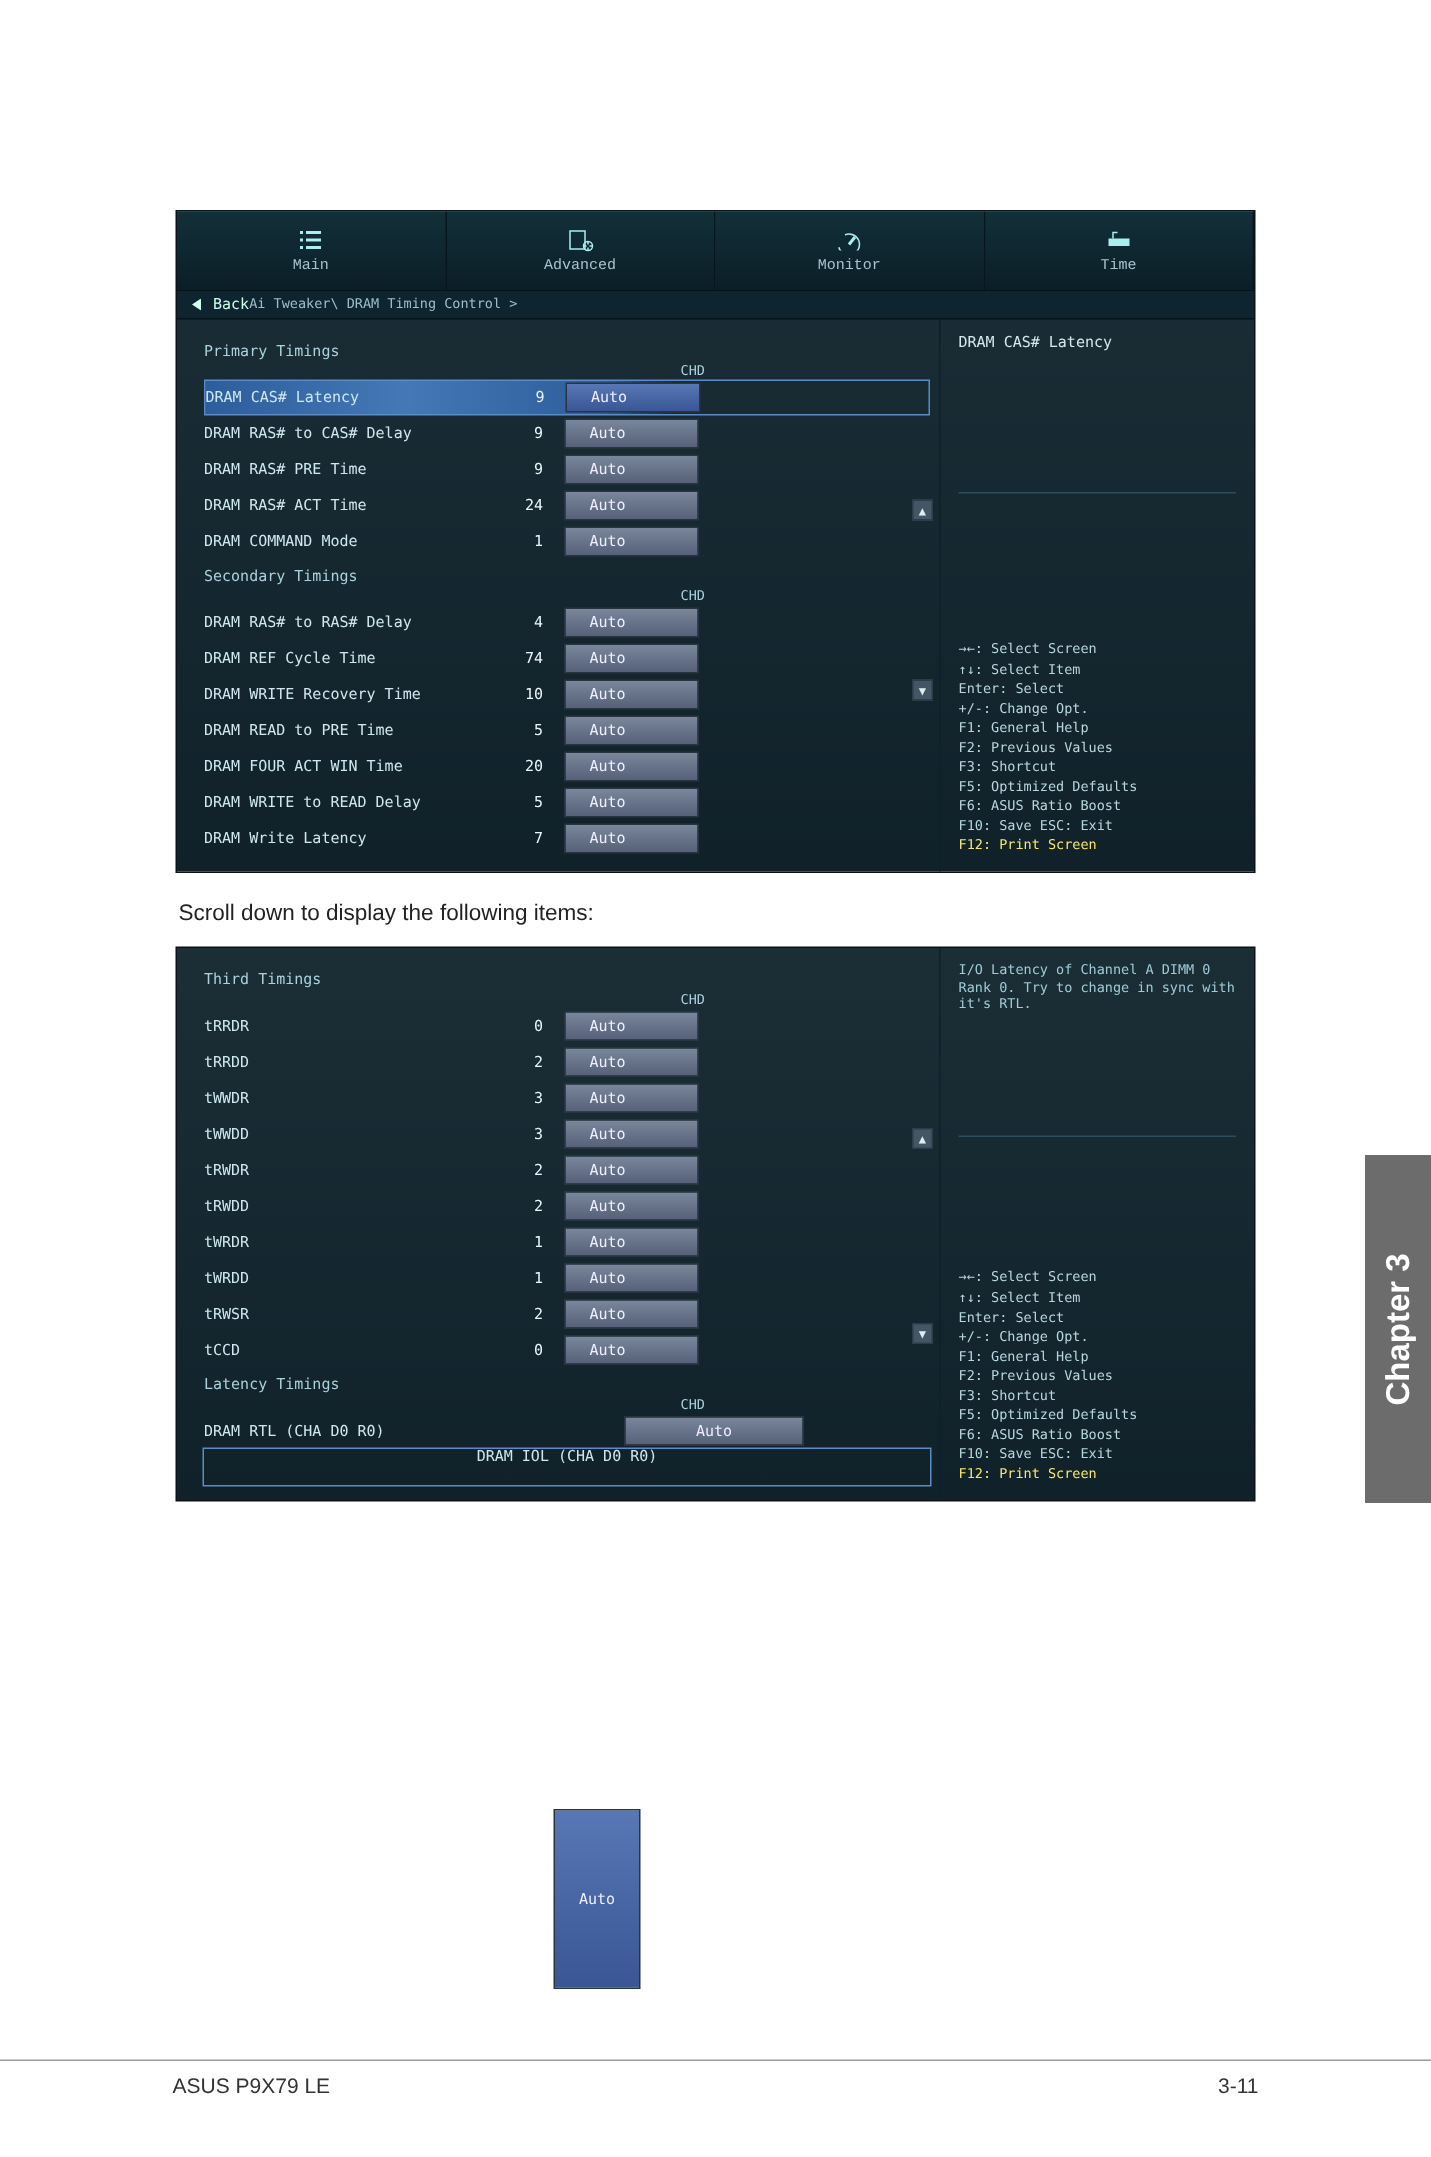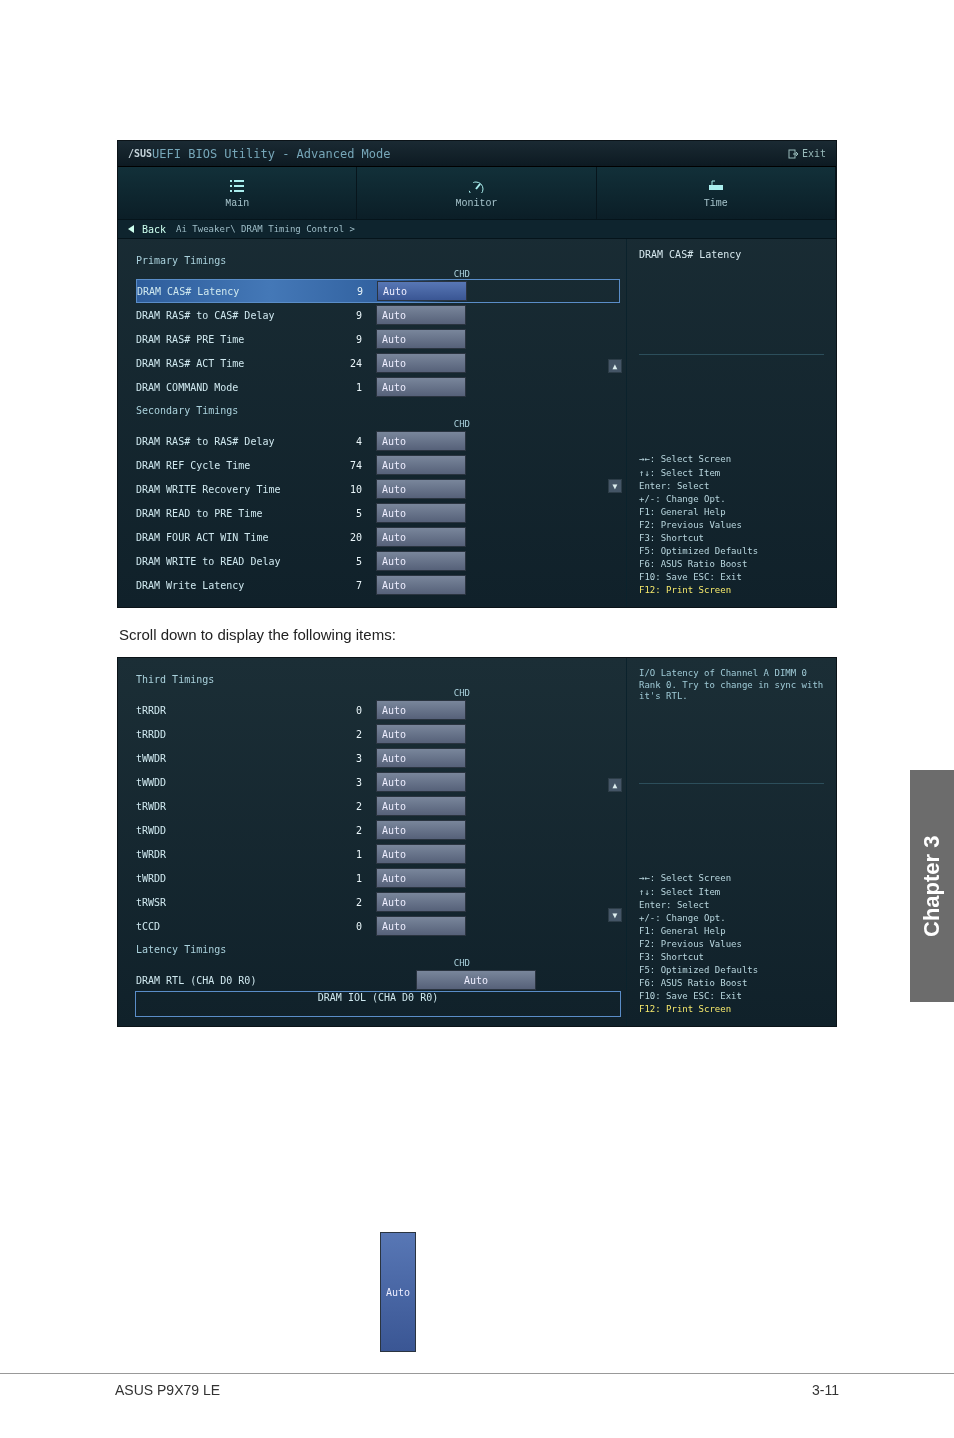--- a/index.html
+++ b/index.html
@@ -7,31 +7,31 @@
   .page { padding:140px 115px 0 115px; }
   .bios { width:720px; background:linear-gradient(to bottom,#1b2e36,#10212a); border:1px solid #0b1318; font-family: "Lucida Console", Monaco, monospace; font-size:10px; color:#bcd; margin:0 auto; }
   .bios-header { height:26px; background:linear-gradient(to bottom,#1a2a33,#0d1a22); display:flex; align-items:center; padding:0 10px; border-bottom:1px solid #000; }
   .logo-slash{font-weight:bold;color:#c3d2d9;}
   .title-text { color:#76a6b8; font-size:12px; }
   .exit-btn { margin-left:auto; display:flex; align-items:center; gap:4px; color:#9bb; cursor:pointer;}
   .tabrow { display:flex; height:52px; }
   .tab { flex:1; display:flex; flex-direction:column; align-items:center; justify-content:center; gap:3px; background:linear-gradient(to bottom,#123039,#0b1e27); border-right:1px solid #07151c; color:#a7c4cc; font-size:10px;font-family:Liberation Mono, monospace;}
   .tab.active { background:linear-gradient(to bottom,#0e5a7a,#063d53); color:#fff;}
   .tab .icon-slot{height:18px;display:flex;align-items:center;}
-  .crumb-bar { height:20px; background:#0e242e; display:flex; align-items:center; padding:0 10px; gap:10px; border-top:1px solid #05141b; border-bottom:1px solid #05141b;}
+  .crumb-bar { height:20px; background:#0e242e; display:flex; align-items:center; padding:0 10px; border-top:1px solid #05141b; border-bottom:1px solid #05141b;}
   .back-btn{color:#cfe;display:flex;align-items:center;gap:4px;cursor:pointer;}
   .crumb{color:#9fbec8;font-size:9px;}
   .bios-body { display:flex; min-height:340px;}
   .settings-pane { flex:1; padding:10px 6px 10px 18px; position:relative;}
   .section-title{color:#aad1dc;font-size:10px;margin:6px 0 3px 0;}
   .chd-label{color:#aad1dc;font-size:9px;text-align:right;margin-right:150px;}
   .row{display:flex;align-items:center;height:24px;}
   .row .label{flex:0 0 200px;color:#cfe8ef;}
   .row .val{flex:0 0 40px;text-align:right;color:#eaf6fa;padding-right:14px;}
-  .row .input{flex:0 0 90px;height:20px;background:linear-gradient(to bottom,#79869b,#566179);border:1px solid #2a3440;color:#eef;display:flex;align-items:center;padding:0 5px;font-size:10px;}
+  .row .input{flex:0 0 90px;height:20px;background:linear-gradient(to bottom,#79869b,#566179);border:1px solid #2a3440;color:#eef;display:flex;align-items:center;padding:0 16px;font-size:10px;}
   .row .input.centered{justify-content:center;flex:0 0 120px;margin-left:40px;}
   .row.selected{background:linear-gradient(to right,#2e5d9b,#4478b7,#2e5d9b 55%,transparent 65%);border:1px solid #5a8dc8;}
   .row.selected .input{background:linear-gradient(to bottom,#5877b5,#3a5694);}
   .row.selectedalt{outline:1px solid #5a8dc8;flex-direction:column;}
   .row.selectedalt .input{background:linear-gradient(to bottom,#5877b5,#3a5694);}
   .scroll-marks{position:absolute;right:2px;top:0;bottom:0;width:16px;}
   .sc-arrow{position:absolute;width:14px;height:14px;background:#456; color:#dee;display:flex;align-items:center;justify-content:center;font-size:8px;border:1px solid #2d3d48;}
   .help-pane{width:210px;border-left:1px solid #0b222c;padding:10px 12px;display:flex;flex-direction:column;}
   .help-title{color:#d6e8ee;margin-bottom:4px;font-size:10px;}
   .help-desc{color:#9fcad6;font-size:9px;line-height:1.3;}
@@ -43,39 +43,38 @@
   .side-tab{position:absolute;right:0;top:770px;width:44px;height:232px;background:#6c6c6c;color:#fff;writing-mode:vertical-rl;transform:rotate(180deg);display:flex;align-items:center;justify-content:center;font-size:22px;font-weight:bold;font-family:Arial;}
   .footer{position:absolute;bottom:40px;left:0;right:0;border-top:1px solid #999;padding:8px 115px 0 115px;display:flex;justify-content:space-between;font-size:14px;color:#333;}
   svg{display:block;}
 </style>
 </head>
 <body>
 
 <div class="page">
 
   <div class="bios">
-    <div class="bios-header">
-      <span class="logo-slash">/SUS</span>
-      <span class="title-text">UEFI BIOS Utility - Advanced Mode</span>
-      <div class="exit-btn">
-        <svg width="10" height="10">
-            <rect x="1" y="1" width="6" height="8" fill="none" stroke="#9bb"></rect>
-            <path d="M5 5 L10 5 M8 3 L10 5 L8 7" stroke="#9bb" fill="none"></path>
-          </svg>
-        <span>Exit</span>
-      </div>
-    </div>
     <div class="tabrow" id="tabs1">
         <div class="tab">
           <span class="icon-slot">
             <svg width="18" height="14">
               <path d="M2 2h2M2 7h2M2 12h2M6 2h10M6 7h10M6 12h10" stroke="#aee" stroke-width="2"></path>
             </svg>
           </span>
           <span>Main</span>
+        </div>
+        <div class="tab">
+          <span class="icon-slot">
+            <svg width="18" height="16">
+              <rect x="2" y="2" width="10" height="12" fill="none" stroke="#aee"></rect>
+              <circle cx="14" cy="12" r="3" fill="none" stroke="#aee"></circle>
+              <path d="M14 9v2M14 13v2M11 12h2M15 12h2" stroke="#aee"></path>
+            </svg>
+          </span>
+          <span>Advanced</span>
         </div>
         <div class="tab">
           <span class="icon-slot">
             <svg width="18" height="14">
               <circle cx="9" cy="10" r="7" fill="none" stroke="#aee" stroke-dasharray="20 10"></circle>
               <path d="M9 10 L13 5" stroke="#aee" stroke-width="2"></path>
             </svg>
           </span>
           <span>Monitor</span>
         </div>

